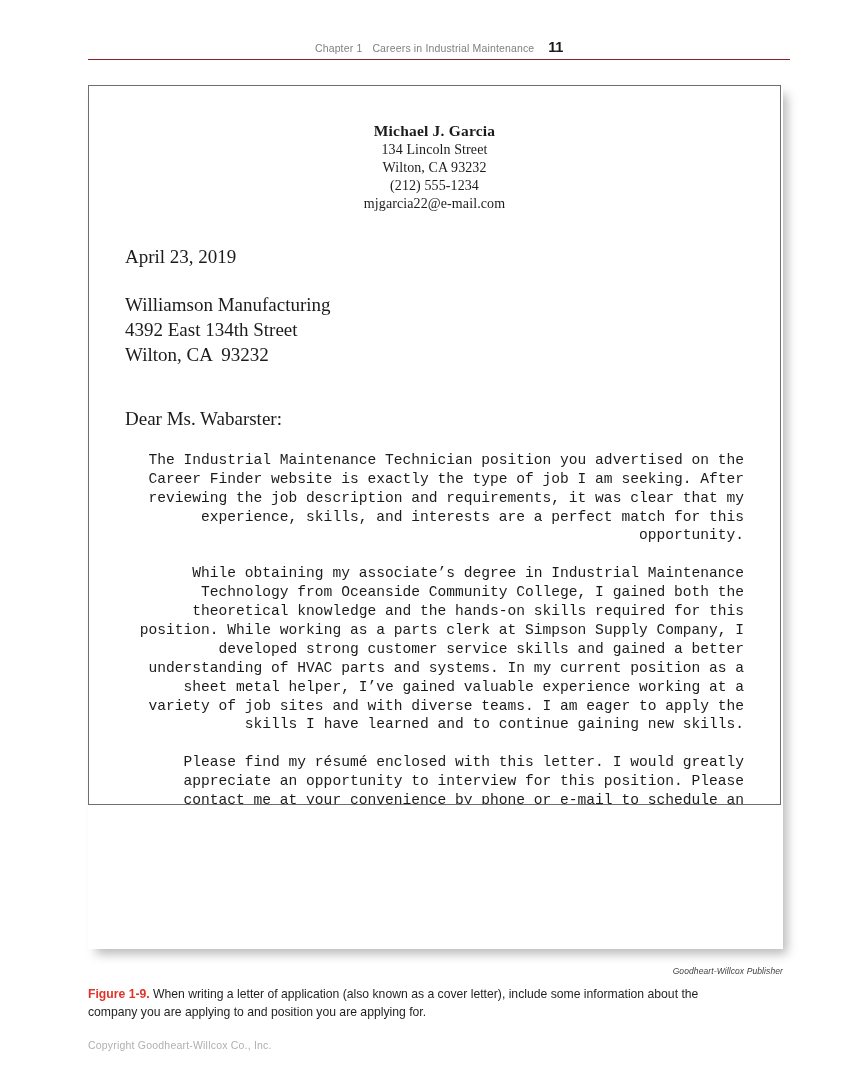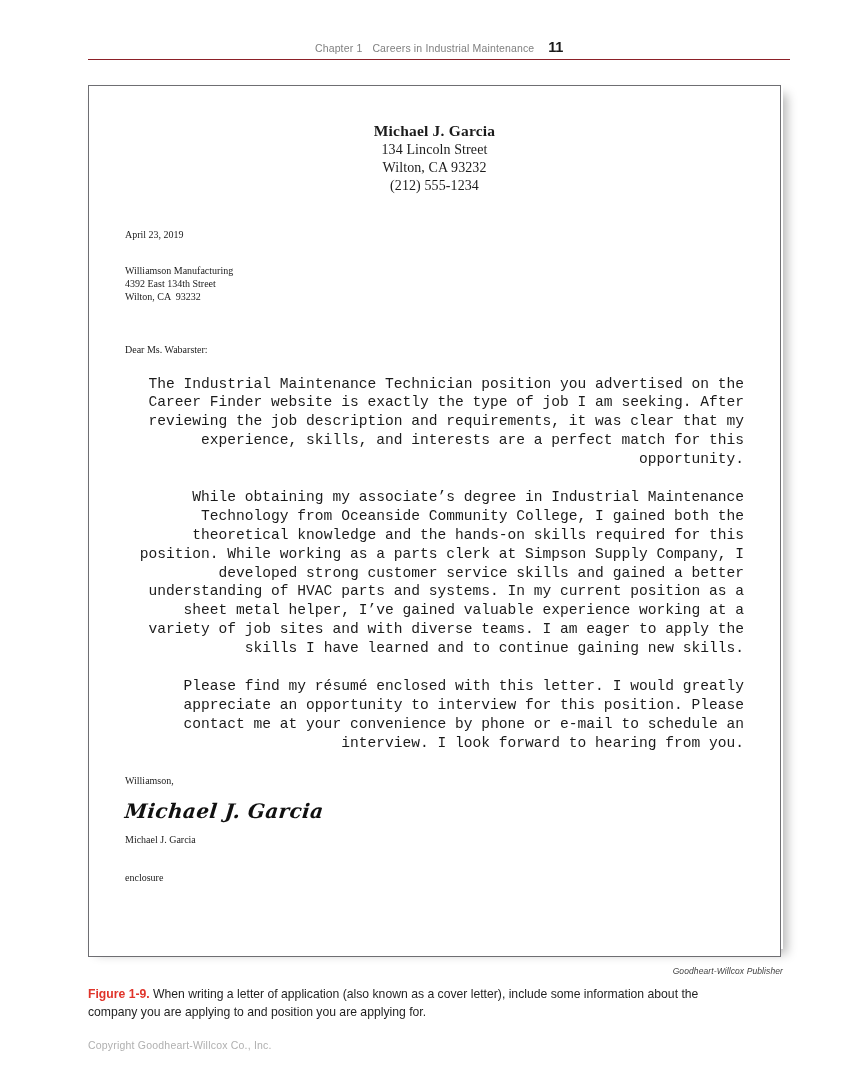--- a/index.html
+++ b/index.html
@@ -57,21 +57,21 @@
     width: 695px;
     height: 864px;
     box-shadow: 6px 7px 10px -2px rgba(0,0,0,0.28);
     background: #ffffff;
   }
   .letter-page {
     position: absolute;
     left: 88px;
     top: 85px;
     width: 693px;
-    height: 872px;
+    height: 720px;
     background: #ffffff;
     border: 1px solid #6e6e72;
     box-sizing: border-box;
     overflow: hidden;
     font-family: "Liberation Serif", serif;
     color: #1b1b1b;
   }
 
   .letterhead {
     text-align: center;
@@ -90,21 +90,21 @@
     line-height: 1.28;
     letter-spacing: 0.1px;
   }
 
   .letter-body {
     margin: 0 36px 0 36px;
     padding-top: 0;
   }
   .letter-body .blk {
     font-family: "Liberation Serif", serif;
-    font-size: 10px;
+    font-size: 19px;
     line-height: 1.30;
     color: #1b1b1b;
   }
   .date-block { margin-top: 33px; }
   .inside-address { margin-top: 23px; }
   .inside-address div { white-space: pre; }
   .salutation { margin-top: 40px; }
 
   .para {
     margin-top: 19px;
@@ -178,20 +178,21 @@
 <div class="header-rule"></div>
 
 <div class="letter-shadow"></div>
 <div class="letter-page">
 
   <div class="letterhead">
     <div class="lh-name">Michael J. Garcia</div>
     <div class="lh-line">134 Lincoln Street</div>
     <div class="lh-line">Wilton, CA 93232</div>
     <div class="lh-line">(212) 555-1234</div>
+    <div class="lh-line">mjgarcia22@e-mail.com</div>
   </div>
 
   <div class="letter-body">
 
     <div class="blk date-block">April 23, 2019</div>
 
     <div class="blk inside-address">
       <div>Williamson Manufacturing</div>
       <div>4392 East 134th Street</div>
       <div>Wilton, CA  93232</div>

